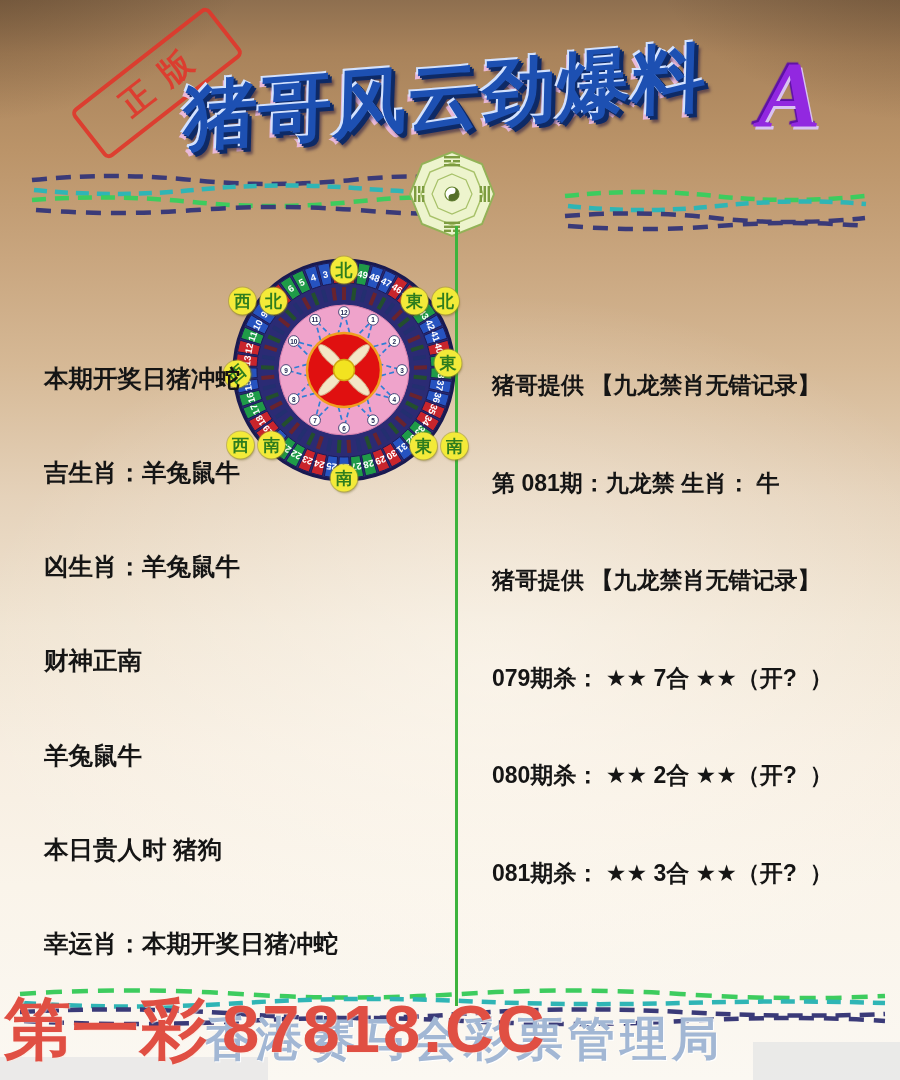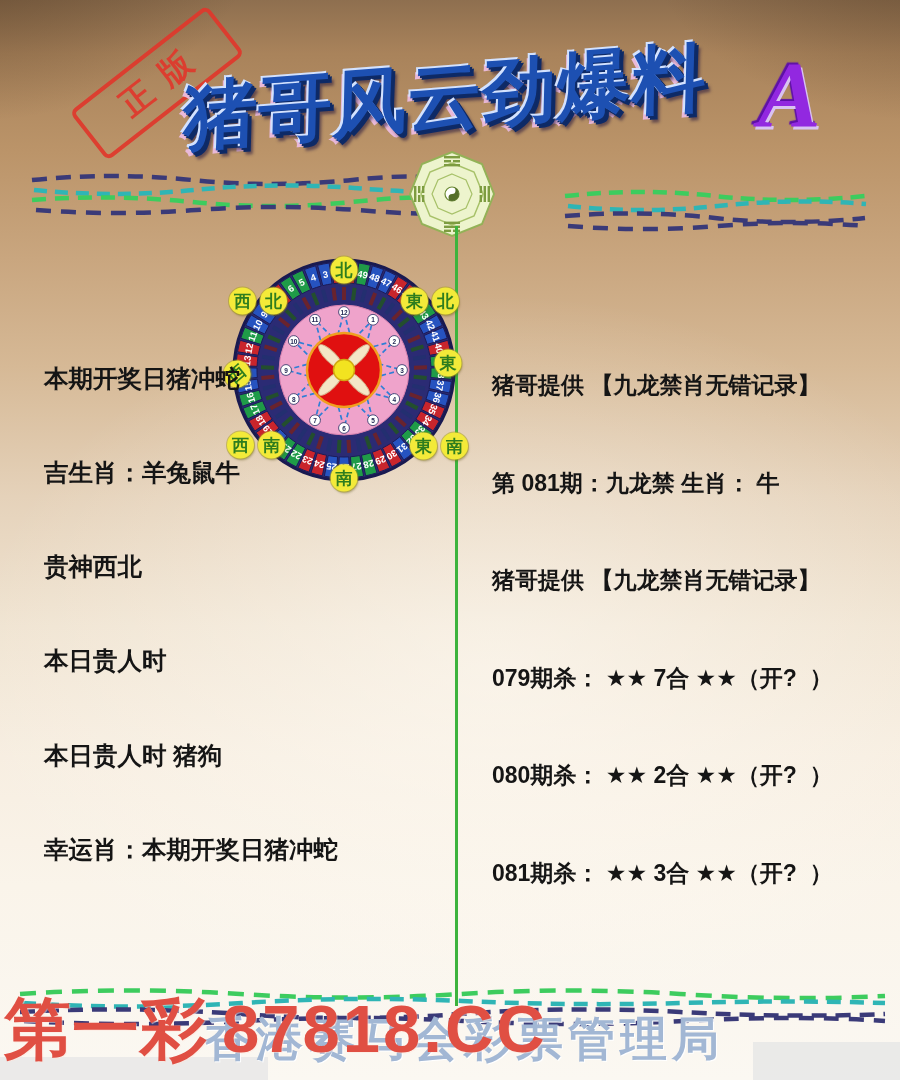--- a/index.html
+++ b/index.html
@@ -331,22 +331,23 @@
       <span class="bc">東</span>
       <span class="bc">南</span>
     </div>
   <div class="badge" id="badge-7" style="left:344px;top:478px;">
       <span class="bc">南</span>
     </div>
 
   <div class="col col-left">
     <div>本期开奖日猪冲蛇</div>
     <div>吉生肖：羊兔鼠牛</div>
-    <div>贵神西北</div>
-    <div>本日贵人时</div>
+    <div>凶生肖：羊兔鼠牛</div>
+    <div>财神正南</div>
+    <div>羊兔鼠牛</div>
     <div>本日贵人时 猪狗</div>
     <div>幸运肖：本期开奖日猪冲蛇</div>
     
     
     
     
     
     
     
     

